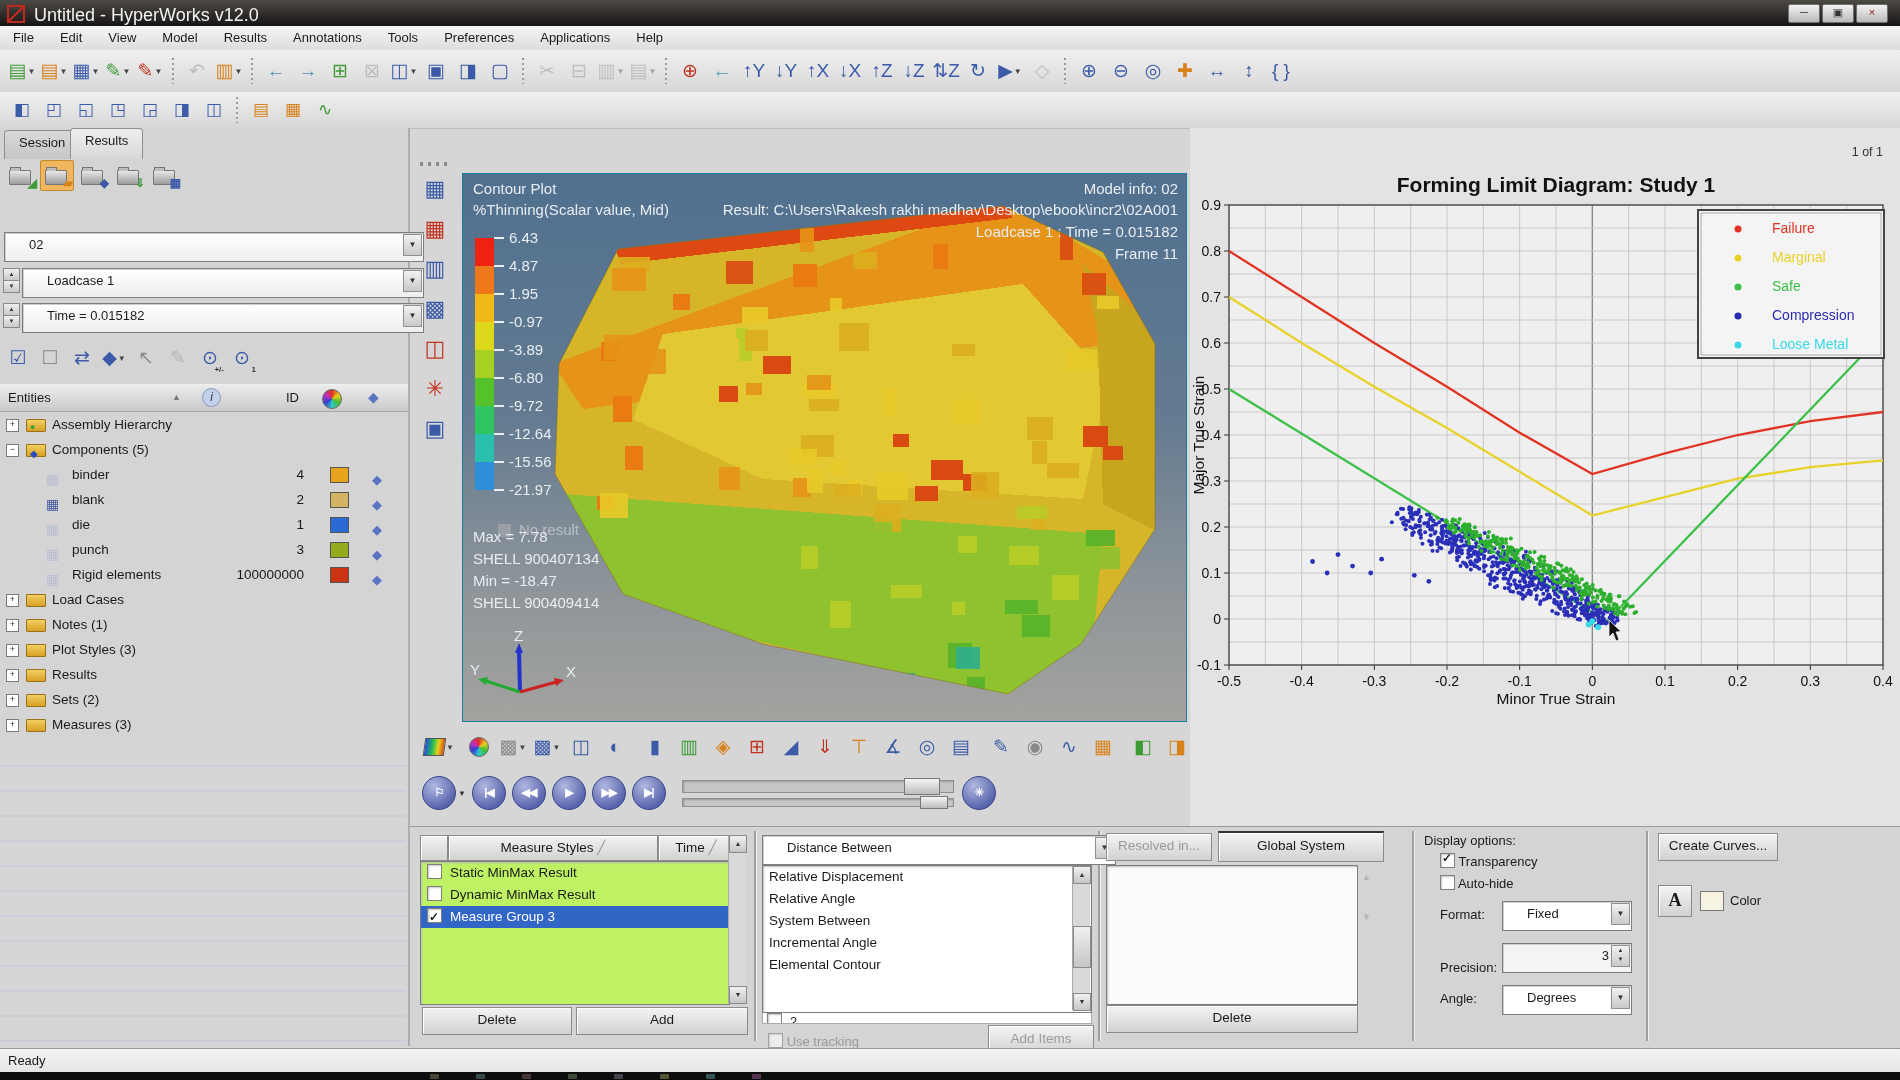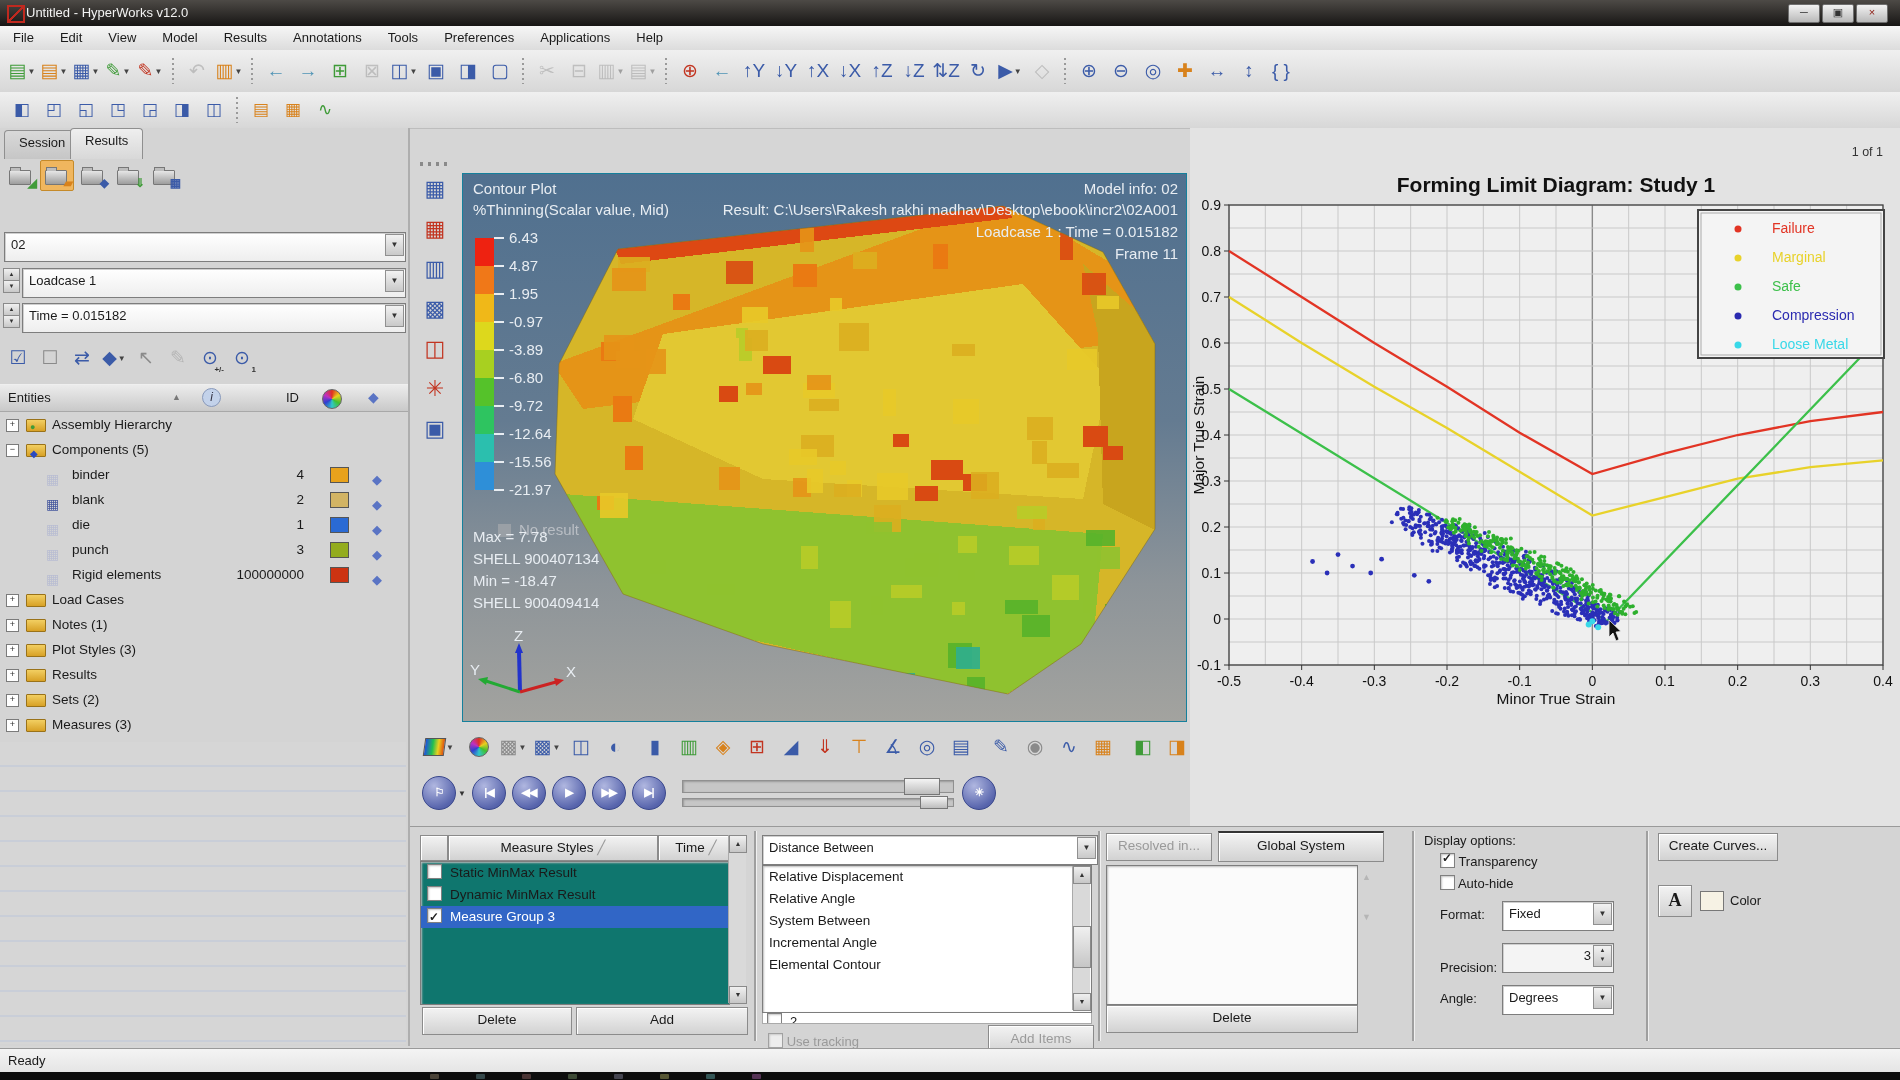--- a/index.html
+++ b/index.html
@@ -3,21 +3,21 @@
 <meta charset="utf-8">
 <style>
   html,body{margin:0;padding:0;background:#888;}
   #app{position:relative;width:1900px;height:1080px;background:#d6d6d6;overflow:hidden;
        font-family:"Liberation Sans",sans-serif;font-size:13px;color:#1a1a1a;}
   .abs{position:absolute;}
   
   #titlebar{left:0;top:0;width:1900px;height:26px;background:linear-gradient(#4d4a46,#171514);color:#f2f2f2;}
   #titlebar .logo{position:absolute;left:7px;top:5px;width:14px;height:14px;border:2px solid #c0291f;
       background:linear-gradient(135deg,transparent 44%,#c0291f 44%,#c0291f 56%,transparent 56%);}
-  #titlebar .ttl{position:absolute;left:26px;top:5px;font-size:13px;}
+  #titlebar .ttl{position:absolute;left:34px;top:5px;font-size:18px;}
   .winbtn{position:absolute;top:4px;width:30px;height:17px;background:linear-gradient(#f2f2f2,#b9b9b9);
       border:1px solid #6e6e6e;border-radius:2px;text-align:center;line-height:15px;font-size:11px;color:#333;}
   #menubar{left:0;top:26px;width:1900px;height:24px;background:linear-gradient(#f6f6f6,#dcdcdc);border-bottom:1px solid #b3b3b3;}
   #menubar span{display:inline-block;padding:4px 13px 0 13px;height:20px;}
   
   .toolbar{background:linear-gradient(#f0f0f0,#d7d7d7);border-bottom:1px solid #bdbdbd;display:flex;align-items:center;padding-left:6px;}
   #tb1{left:0;top:50px;width:1894px;height:42px;}
   #tb2{left:0;top:92px;width:1894px;height:36px;}
   .tbicon{position:relative;display:inline-flex;align-items:center;justify-content:center;
       min-width:28px;height:28px;margin:0 1px;border:1px solid transparent;border-radius:2px;}
@@ -38,21 +38,21 @@
   #leftpanel{left:0;top:128px;width:408px;height:918px;background:#d4d4d4;border-right:2px solid #aeaeae;}
   .tab{position:absolute;top:2px;height:24px;padding:4px 14px 0;border:1px solid #8f8f8f;border-bottom:none;
       border-radius:4px 4px 0 0;background:linear-gradient(#d9d9d9,#c6c6c6);}
   .tab.active{background:linear-gradient(#efefef,#d8d8d8);height:26px;top:0;}
   .fbtn{position:absolute;width:32px;height:29px;border:1px solid transparent;border-radius:2px;}
   .fbtn.active{background:#f0b65e;border:1px solid #c58a2a;}
   .folder{position:absolute;left:4px;top:9px;width:20px;height:13px;background:linear-gradient(#e6e6e6,#9d9d9d);border:1px solid #777;border-radius:1px;}
   .folder::before{content:"";position:absolute;left:0;top:-4px;width:9px;height:3px;background:#bdbdbd;border:1px solid #777;border-bottom:none;}
   .fbadge{position:absolute;right:0px;bottom:0px;font-size:12px;font-weight:bold;}
   .combo{position:absolute;height:24px;background:linear-gradient(#ffffff,#eeeeee);border:1px solid #7d7d7d;
-      box-shadow:inset 1px 1px 0 #cfcfcf;padding:4px 0 0 6px;}
+      box-shadow:inset 1px 1px 0 #cfcfcf;padding:4px 0 0 24px;}
   .combo .dbtn{position:absolute;right:1px;top:1px;width:17px;height:20px;background:linear-gradient(#f2f2f2,#c9c9c9);
       border:1px solid #909090;text-align:center;font-size:8px;line-height:19px;color:#333;}
   .spin{position:absolute;width:15px;height:24px;}
   .spin div{position:absolute;left:0;width:15px;height:11px;background:linear-gradient(#f0f0f0,#c8c8c8);
       border:1px solid #8a8a8a;font-size:6px;text-align:center;line-height:10px;color:#333;}
   .hdr{position:absolute;left:0;width:408px;height:26px;background:linear-gradient(#ececec,#c9c9c9);border-bottom:1px solid #a8a8a8;border-top:1px solid #efefef;}
   .treerow{position:absolute;left:0;width:406px;height:25px;line-height:25px;font-size:13.5px;}
   .treerow .exp{position:absolute;left:6px;top:7px;width:11px;height:11px;border:1px solid #7b7b7b;background:#fff;
       font-size:9px;line-height:9px;text-align:center;color:#333;}
   .treerow .swatch{position:absolute;left:330px;top:5px;width:17px;height:14px;border:1px solid #555;}
@@ -1818,21 +1818,21 @@
     <div class="vdiv" style="left:344px"></div>
     <div class="vdiv" style="left:688px"></div>
     <div class="vdiv" style="left:1002px"></div>
     <div class="vdiv" style="left:1236px"></div>
 
     <div class="abs" style="left:10px;top:8px;width:326px;height:26px;display:flex">
       <div class="btn3d" style="position:relative;width:26px;height:24px"></div>
       <div class="btn3d" style="position:relative;width:208px;height:24px;line-height:24px"><span>Measure Styles</span> <span style="color:#999">╱</span></div>
       <div class="btn3d" style="position:relative;width:74px;height:24px;line-height:24px"><span>Time</span> <span style="color:#999">╱</span></div>
     </div>
-    <div class="lstbox" style="left:10px;top:34px;width:308px;height:142px;background:#0f766e" id="measurelist">
+    <div class="lstbox" style="left:10px;top:34px;width:308px;height:142px;background:#bef264" id="measurelist">
         <div class="lrow"><span class="cb"></span><span style="margin-left: 8px;">Static MinMax Result</span></div>
         <div class="lrow"><span class="cb"></span><span style="margin-left: 8px;">Dynamic MinMax Result</span></div>
         <div class="lrow" style="background: rgb(49, 102, 198); color: rgb(255, 255, 255);"><span class="cb ck" style="background: rgb(255, 255, 255);"></span><span style="margin-left: 8px;">Measure Group 3</span></div>
       </div>
     <div class="sbar" style="left:318px;top:8px;height:168px">
       <div class="sbtn" style="top:0">▲</div>
       <div class="sbtn" style="top:151px">▼</div>
     </div>
     <div class="btn3d" style="left:12px;top:180px;width:148px;height:26px;line-height:24px">Delete</div>
     <div class="btn3d" style="left:166px;top:180px;width:170px;height:26px;line-height:24px">Add</div>

